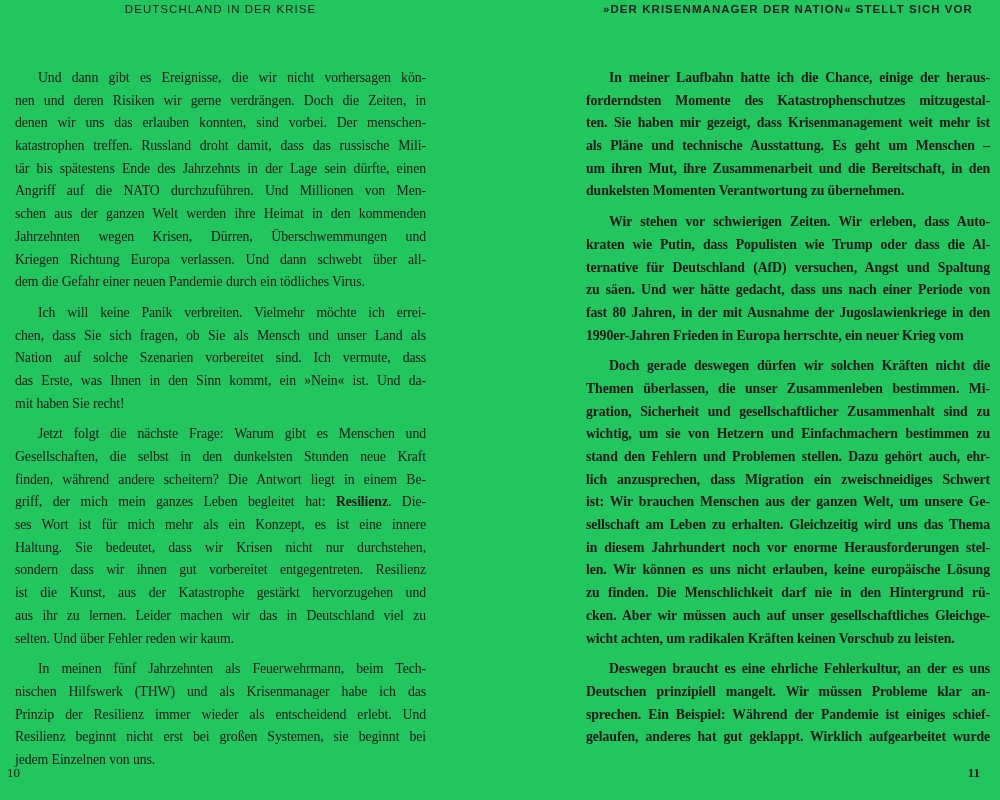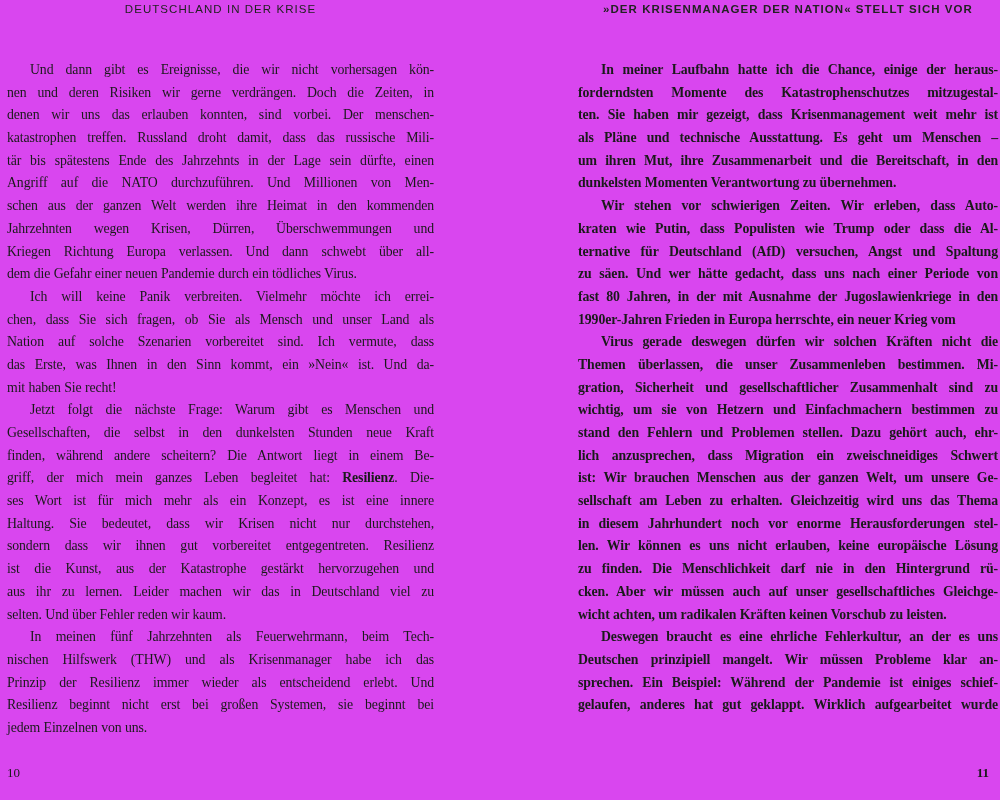--- a/index.html
+++ b/index.html
@@ -1,20 +1,20 @@
 <!DOCTYPE html>
 <html><head>
 <meta charset="utf-8">
 <style>
   html, body { margin: 0; padding: 0; background: #ffffff; }
   .spread {
     position: relative;
     width: 1000px;
     height: 800px;
-    background: #d946ef;
+    background: #22c55e;
     overflow: hidden;
     font-family: "Liberation Serif", serif;
     color: #1a1a1a;
   }
   .page { position: absolute; top: 0; height: 800px; }
   .page.left  { left: 7px;   width: 427px; }
   .page.right { left: 578px; width: 420px; font-weight: bold; }
 
   .running-header {
     position: absolute;
@@ -27,42 +27,42 @@
     white-space: nowrap;
   }
 
   .page-body {
     position: absolute;
     top: 59px; left: 0; right: 0;
     font-size: 13.8px;
     line-height: 22.68px;
     letter-spacing: -0.1px;
   }
-  .paragraph { margin: 0; }
+  .paragraph { margin: 8px; }
   .line {
     text-align: justify;
     -moz-text-align-last: justify;
     text-align-last: justify;
     white-space: normal;
   }
   .line.first { text-indent: 23px; }
   .paragraph.flush .line:last-child {
     -moz-text-align-last: left;
     text-align-last: left;
   }
   .bold { font-weight: bold; }
 
   .page-number {
     position: absolute;
     top: 765px;
     font-size: 13px;
     color: #1a1a1a;
   }
   .page.left  .page-number { left: 0; }
-  .page.right .page-number { right: 9px; text-align: right; }
+  .page.right .page-number { right: 18px; text-align: right; }
 </style>
 </head>
 <body>
 
 <div class="spread">
 
   <section class="page left">
     <div class="running-header">DEUTSCHLAND IN DER KRISE</div>
     <div class="page-body" id="body-0">
         <div class="paragraph flush">
@@ -120,21 +120,21 @@
         </div>
         <div class="paragraph flush">
           <div class="line first">Wir stehen vor schwierigen Zeiten. Wir erleben, dass Auto-</div>
           <div class="line">kraten wie Putin, dass Populisten wie Trump oder dass die Al-</div>
           <div class="line">ternative für Deutschland (AfD) versuchen, Angst und Spaltung</div>
           <div class="line">zu säen. Und wer hätte gedacht, dass uns nach einer Periode von</div>
           <div class="line">fast 80 Jahren, in der mit Ausnahme der Jugoslawienkriege in den</div>
           <div class="line">1990er-Jahren Frieden in Europa herrschte, ein neuer Krieg vom</div>
         </div>
         <div class="paragraph flush">
-          <div class="line first">Virus gerade deswegen dürfen wir solchen Kräften nicht die</div>
+          <div class="line first">Doch gerade deswegen dürfen wir solchen Kräften nicht die</div>
           <div class="line">Themen überlassen, die unser Zusammenleben bestimmen. Mi-</div>
           <div class="line">gration, Sicherheit und gesellschaftlicher Zusammenhalt sind zu</div>
           <div class="line">wichtig, um sie von Hetzern und Einfachmachern bestimmen zu</div>
           <div class="line">stand den Fehlern und Problemen stellen. Dazu gehört auch, ehr-</div>
           <div class="line">lich anzusprechen, dass Migration ein zweischneidiges Schwert</div>
           <div class="line">ist: Wir brauchen Menschen aus der ganzen Welt, um unsere Ge-</div>
           <div class="line">sellschaft am Leben zu erhalten. Gleichzeitig wird uns das Thema</div>
           <div class="line">in diesem Jahrhundert noch vor enorme Herausforderungen stel-</div>
           <div class="line">len. Wir können es uns nicht erlauben, keine europäische Lösung</div>
           <div class="line">zu finden. Die Menschlichkeit darf nie in den Hintergrund rü-</div>

